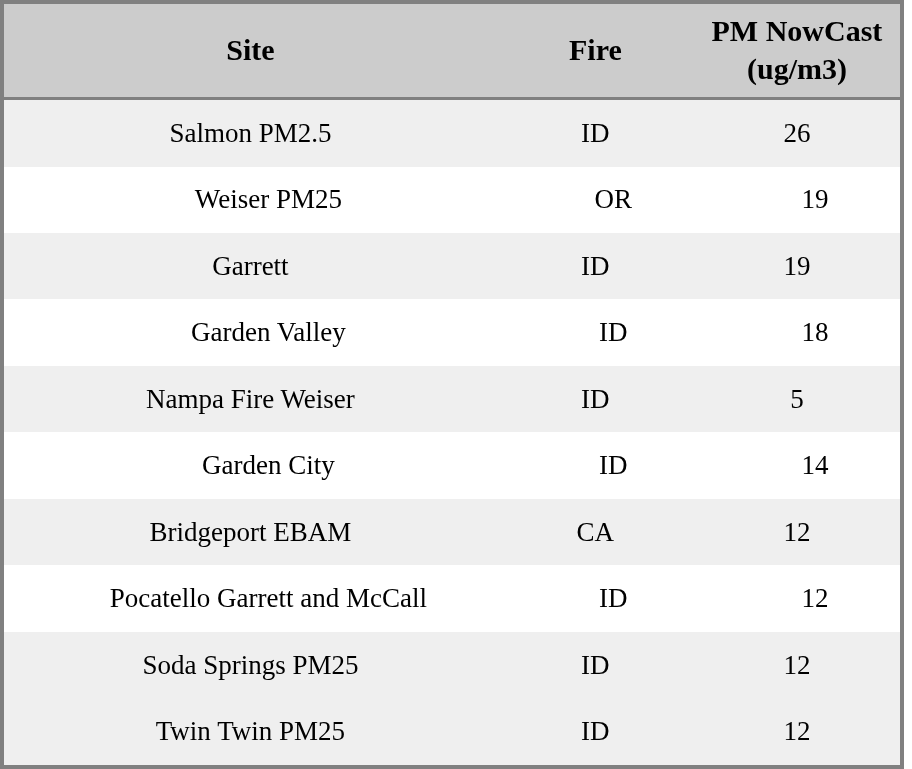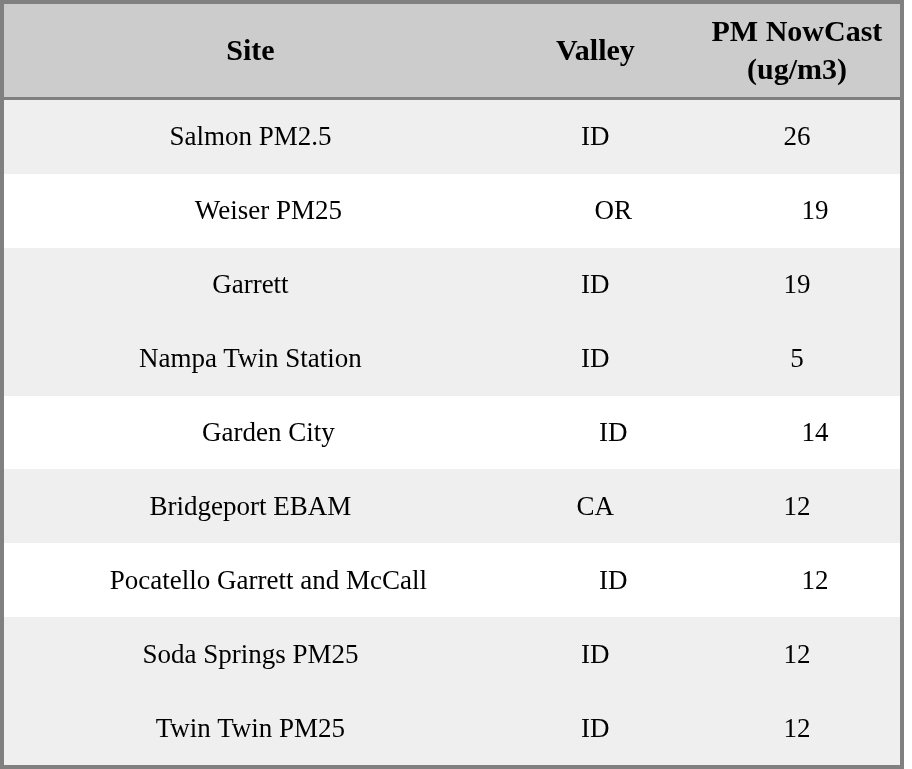--- a/index.html
+++ b/index.html
@@ -66,42 +66,47 @@
 <div class="table-frame">
   <table class="data-table">
     <colgroup>
       <col class="col-site">
       <col class="col-state">
       <col class="col-value">
     </colgroup>
     <thead>
       <tr>
         <th>Site</th>
-        <th>Valley</th>
+        <th>Fire</th>
         <th>PM NowCast (ug/m3)</th>
       </tr>
     </thead>
     <tbody>
       <tr class="row-odd">
         <td>Salmon PM2.5</td>
         <td>ID</td>
         <td>26</td>
       </tr>
       <tr class="row-even">
         <td>Weiser PM25</td>
         <td>OR</td>
         <td>19</td>
       </tr>
       <tr class="row-odd">
         <td>Garrett</td>
         <td>ID</td>
         <td>19</td>
       </tr>
+      <tr class="row-even">
+        <td>Garden Valley</td>
+        <td>ID</td>
+        <td>18</td>
+      </tr>
       <tr class="row-odd">
-        <td>Nampa Twin Station</td>
+        <td>Nampa Fire Weiser</td>
         <td>ID</td>
         <td>5</td>
       </tr>
       <tr class="row-even">
         <td>Garden City</td>
         <td>ID</td>
         <td>14</td>
       </tr>
       <tr class="row-odd">
         <td>Bridgeport EBAM</td>

